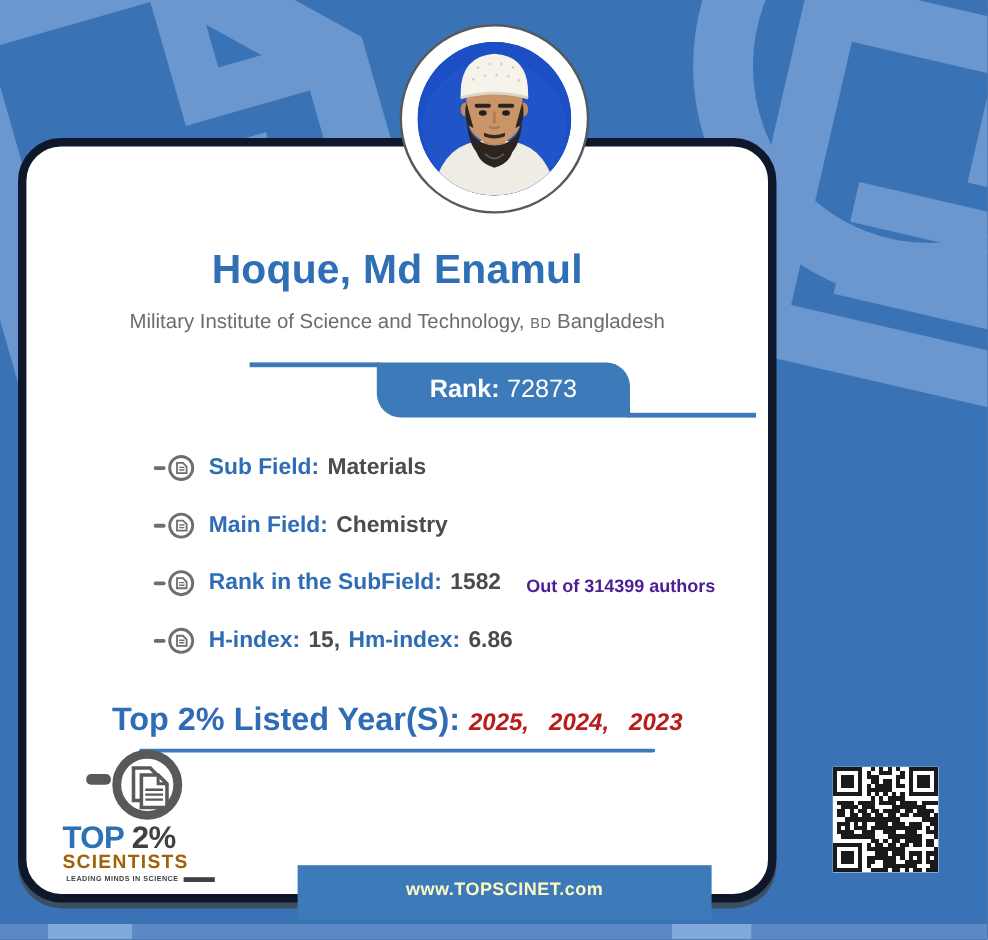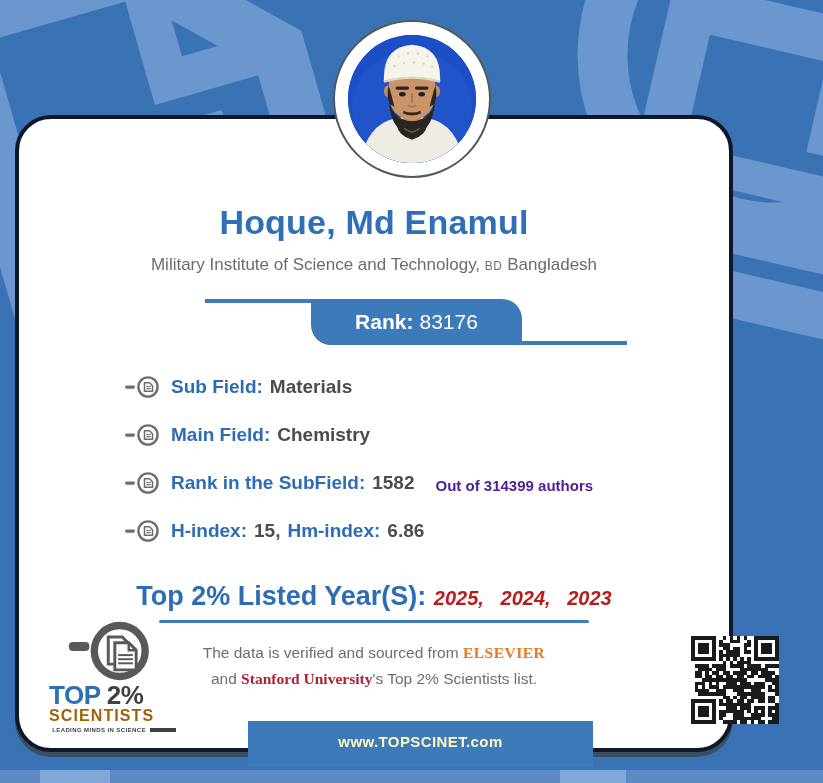--- a/index.html
+++ b/index.html
@@ -2,22 +2,22 @@
 <html><head>
 <meta charset="utf-8">
 <style>
   html,body{margin:0;padding:0;background:#2d5f9e;}
   .stage{position:relative;width:823px;height:783px;overflow:hidden;
          background:#3a73b5;font-family:"Liberation Sans",sans-serif;}
   .wm{position:absolute;z-index:0;}
   .bottom-band{position:absolute;left:0;right:0;bottom:0;height:13px;background:#5d8ac7;z-index:1;}
   .band-patch{position:absolute;top:0;height:13px;background:#82a8d9;}
 
-  .card{position:absolute;left:15px;top:115px;width:718px;height:637px;box-sizing:border-box;
-        background:#ffffff;border:4px solid #0f172a;border-radius:36px;z-index:2;
+  .card{position:absolute;left:15px;top:115px;width:632px;height:637px;box-sizing:border-box;
+        background:#ffffff;border:7px solid #0f172a;border-radius:36px;z-index:2;
         box-shadow:0 5px 0 rgba(62,66,70,.75);}
 
   .avatar-wrap{position:absolute;left:50%;top:20px;margin-left:-79px;width:158px;height:158px;
         border-radius:50%;background:#ffffff;border:2px solid #55585c;box-sizing:border-box;
         z-index:5;display:flex;align-items:center;justify-content:center;}
   .avatar-photo{width:128px;height:128px;border-radius:50%;overflow:hidden;background:#1c4ec5;}
 
   .name{position:absolute;left:0;top:84px;width:100%;text-align:center;
         font-size:34px;font-weight:700;color:#2f6fb6;letter-spacing:.2px;}
   .affil{position:absolute;left:0;top:136px;width:100%;text-align:center;
@@ -98,21 +98,21 @@
     <div class="name">Hoque, Md Enamul</div>
 
     <div class="affil">
       <span>Military Institute of Science and Technology,</span>
       <span class="cc">BD</span>
       <span>Bangladesh</span>
     </div>
 
     <div class="rank-line" style="left:186px;top:180px;width:108px;"></div>
     <div class="rank-box">
-      <b>Rank:</b><span>83176</span>
+      <b>Rank:</b><span>72873</span>
     </div>
     <div class="rank-line" style="left:501px;top:222px;width:107px;"></div>
 
     <div class="fields">
 
       <div class="frow">
         <span class="bullet">
           <svg viewBox="0 0 38 24" width="38" height="24">
               <rect x="0" y="10.5" width="10" height="3.2" rx="1.6" fill="#6d6e71"></rect>
               <circle cx="23" cy="12" r="9.6" fill="none" stroke="#6d6e71" stroke-width="2.4"></circle>
@@ -169,28 +169,20 @@
         <span class="flabel">Hm-index:</span>
         <span class="fvalue">6.86</span>
       </div>
     </div>
 
     <div class="years">
       <span class="ylabel">Top 2% Listed Year(S): </span><span class="yvals">2025,   2024,   2023</span>
       <div class="years-underline"></div>
     </div>
 
-    <div class="verified">
-      <div>
-        <span>The data is verified and sourced from </span><span class="src1">ELSEVIER</span>
-      </div>
-      <div>
-        <span>and </span><span class="src2">Stanford University</span><span>'s Top 2% Scientists list.</span>
-      </div>
-    </div>
 
     <div class="logo">
       <div class="mark">
         <svg viewBox="0 0 110 78" width="104" height="64">
           <rect x="0" y="28" width="25" height="11" rx="5" fill="#58595b"></rect>
           <circle cx="62" cy="39" r="31" fill="#fff" stroke="#58595b" stroke-width="9"></circle>
           <path d="M48 22 h17 l9 9 v24 h-26 z" fill="#fff" stroke="#58595b" stroke-width="3.6"></path>
           <path d="M56 29 h17 l9 9 v24 h-26 z" fill="#fff" stroke="#58595b" stroke-width="3.6"></path>
           <path d="M73 29 v9 h9" fill="none" stroke="#58595b" stroke-width="3"></path>
           <line x1="60" y1="44" x2="78" y2="44" stroke="#58595b" stroke-width="2.4"></line>

